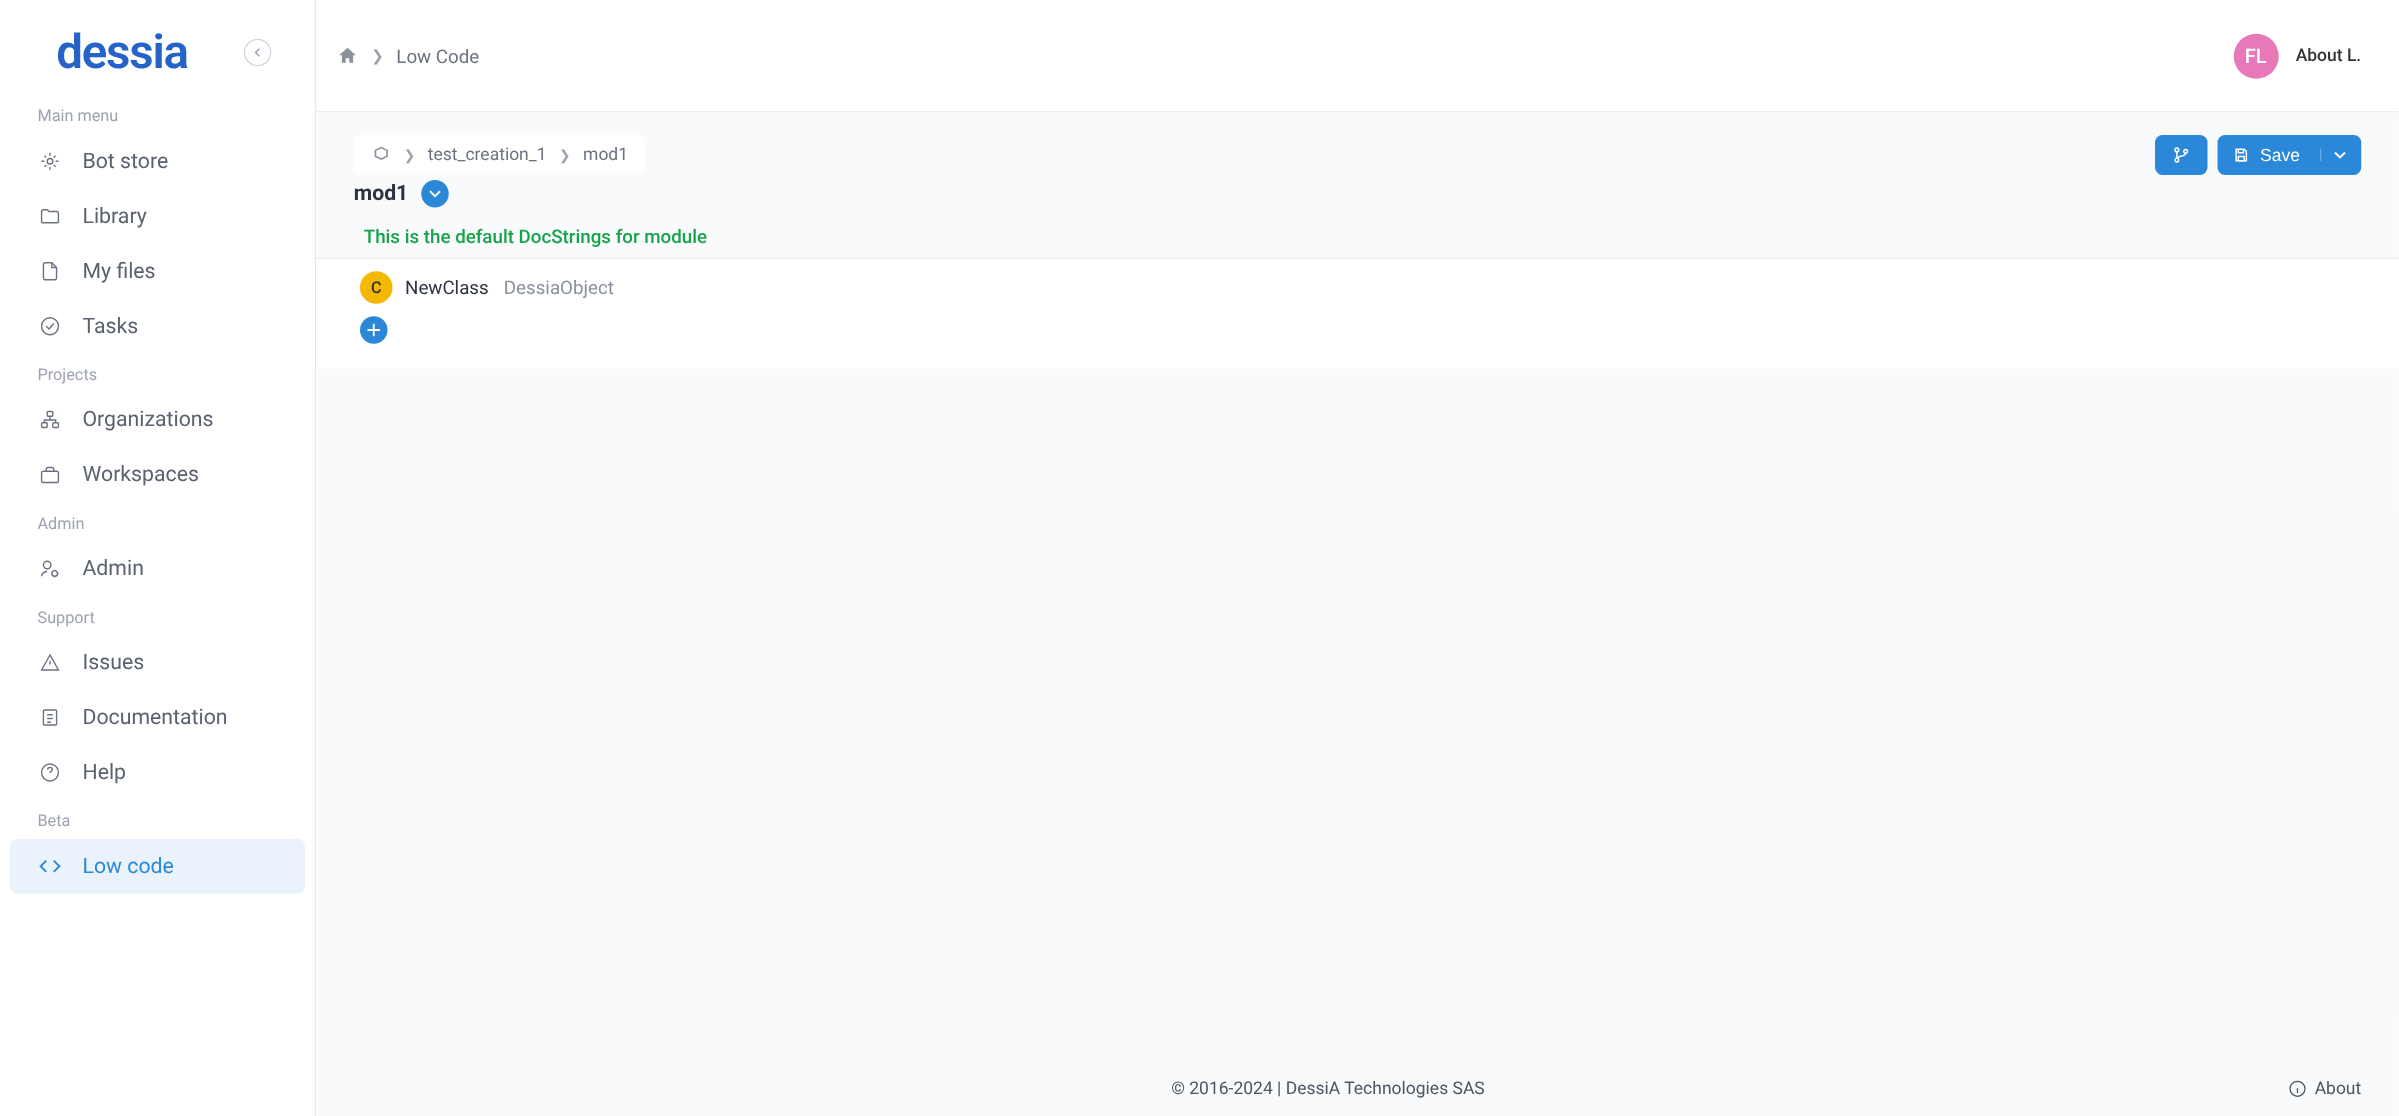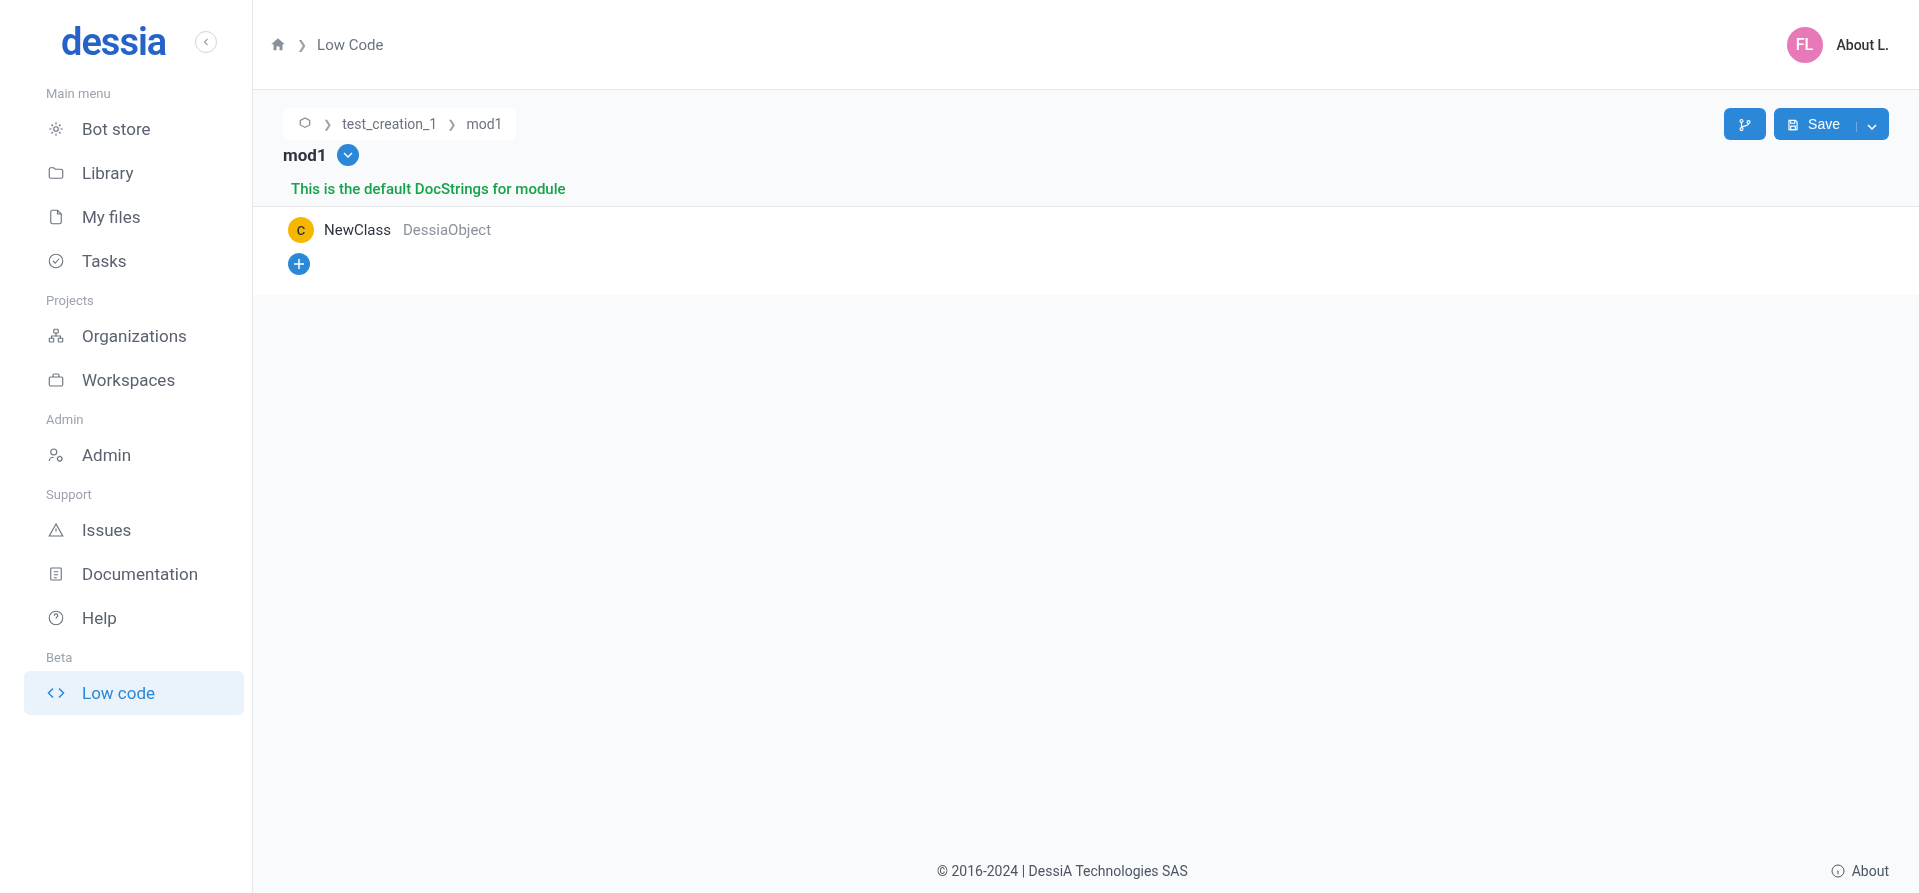--- a/index.html
+++ b/index.html
@@ -1,20 +1,20 @@
 <!DOCTYPE html>
 <html><head>
   <meta charset="utf-8">
   <style>
     * { margin: 0; padding: 0; box-sizing: border-box; }
     body { font-family: -apple-system, BlinkMacSystemFont, 'Segoe UI', Roboto, sans-serif; font-size: 14px; color: #333; background: #fff; overflow: hidden; }
     .app { display: flex; height: 893px; width: 1919px; }
     
     
-    .sidebar { width: 253px; border-right: 1px solid #e5e7eb; display: flex; flex-direction: column; padding-left: 16px; }
+    .sidebar { width: 253px; border-right: 1px solid #e5e7eb; display: flex; flex-direction: column; }
     .logo-container { padding: 20px 35px 12px 45px; display: flex; align-items: center; }
     .logo { font-size: 38px; font-weight: 600; color: #2563c9; letter-spacing: -1px; }
     .collapse-btn { margin-left: auto; width: 22px; height: 22px; border: 1px solid #d1d5db; border-radius: 50%; display: flex; align-items: center; justify-content: center; cursor: pointer; color: #9ca3af; font-size: 10px; }
     .menu-section-label { padding: 10px 30px 6px; font-size: 13px; color: #9ca3af; }
     .menu-item { display: flex; align-items: center; padding: 12px 30px; cursor: pointer; color: #5a6270; font-size: 17px; gap: 16px; }
     .menu-item.active { background: #eaf3fb; color: #2b88d8; border-radius: 6px; margin: 0 8px; padding: 12px 22px; }
     .menu-icon { width: 20px; height: 20px; display: flex; align-items: center; justify-content: center; color: #6b7280; }
     .menu-item.active .menu-icon { color: #2b88d8; }
     
     
@@ -24,21 +24,21 @@
     .breadcrumb-top .chev { color: #9ca3af; font-size: 12px; }
     .topbar-right { margin-left: auto; display: flex; align-items: center; gap: 14px; }
     .avatar { width: 36px; height: 36px; border-radius: 50%; background: #e879b8; color: #fff; display: flex; align-items: center; justify-content: center; font-size: 16px; font-weight: 500; }
     .username { font-size: 14px; color: #333; font-weight: 500; }
     
     .content { flex: 1; background: #f9fafb; position: relative; }
     .toolbar { display: flex; align-items: flex-start; padding: 18px 30px 0; gap: 12px; }
     .crumb-box { background: #fff; border-radius: 6px; padding: 8px 14px; display: flex; align-items: center; gap: 10px; color: #6b7280; font-size: 14px; }
     .crumb-box .chev { color: #9ca3af; font-size: 11px; }
     .toolbar-right { margin-left: auto; display: flex; gap: 8px; }
-    .btn { background: #2b88d8; color: #fff; border: none; border-radius: 6px; padding: 8px 12px; font-size: 14px; cursor: pointer; display: flex; align-items: flex-end; gap: 8px; }
+    .btn { background: #2b88d8; color: #fff; border: none; border-radius: 6px; padding: 8px 12px; font-size: 14px; cursor: pointer; display: flex; align-items: center; gap: 8px; }
     .btn-icon-only { padding: 8px 14px; }
     .btn .chev-sep { margin-left: 8px; padding-left: 10px; border-left: 1px solid rgba(255,255,255,0.3); }
     
     .title-row { padding: 4px 30px 6px; display: flex; align-items: center; gap: 10px; }
     .title { font-size: 17px; font-weight: 700; color: #2d3340; }
     .circle-btn { width: 22px; height: 22px; border-radius: 50%; background: #2b88d8; color: #fff; display: flex; align-items: center; justify-content: center; font-size: 11px; cursor: pointer; }
     
     .docstring { padding: 8px 30px 8px 38px; color: #16a34a; font-size: 15px; font-weight: 500; }
     .docstring-after { border-bottom: 1px solid #e5e7eb; }
     

